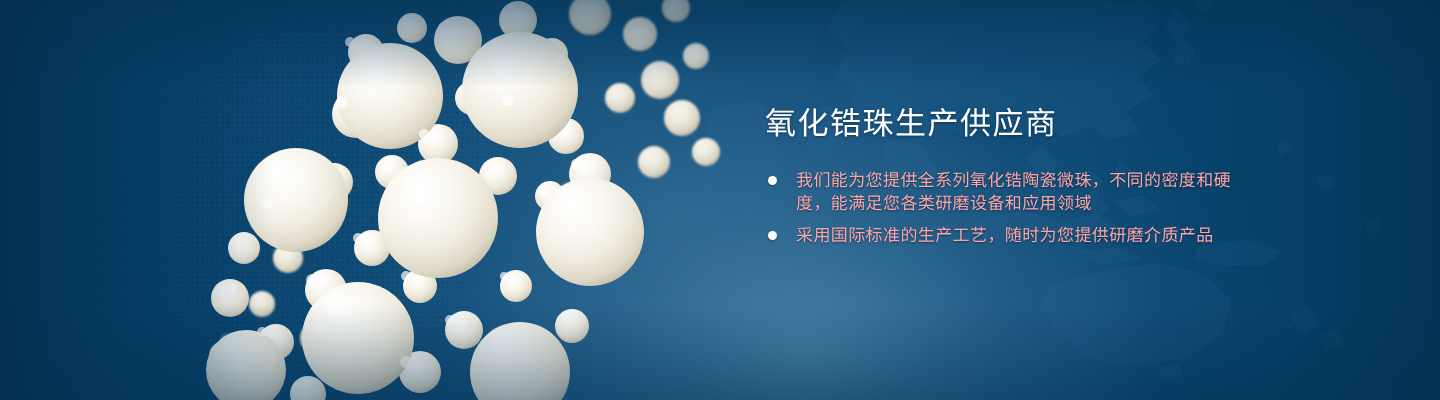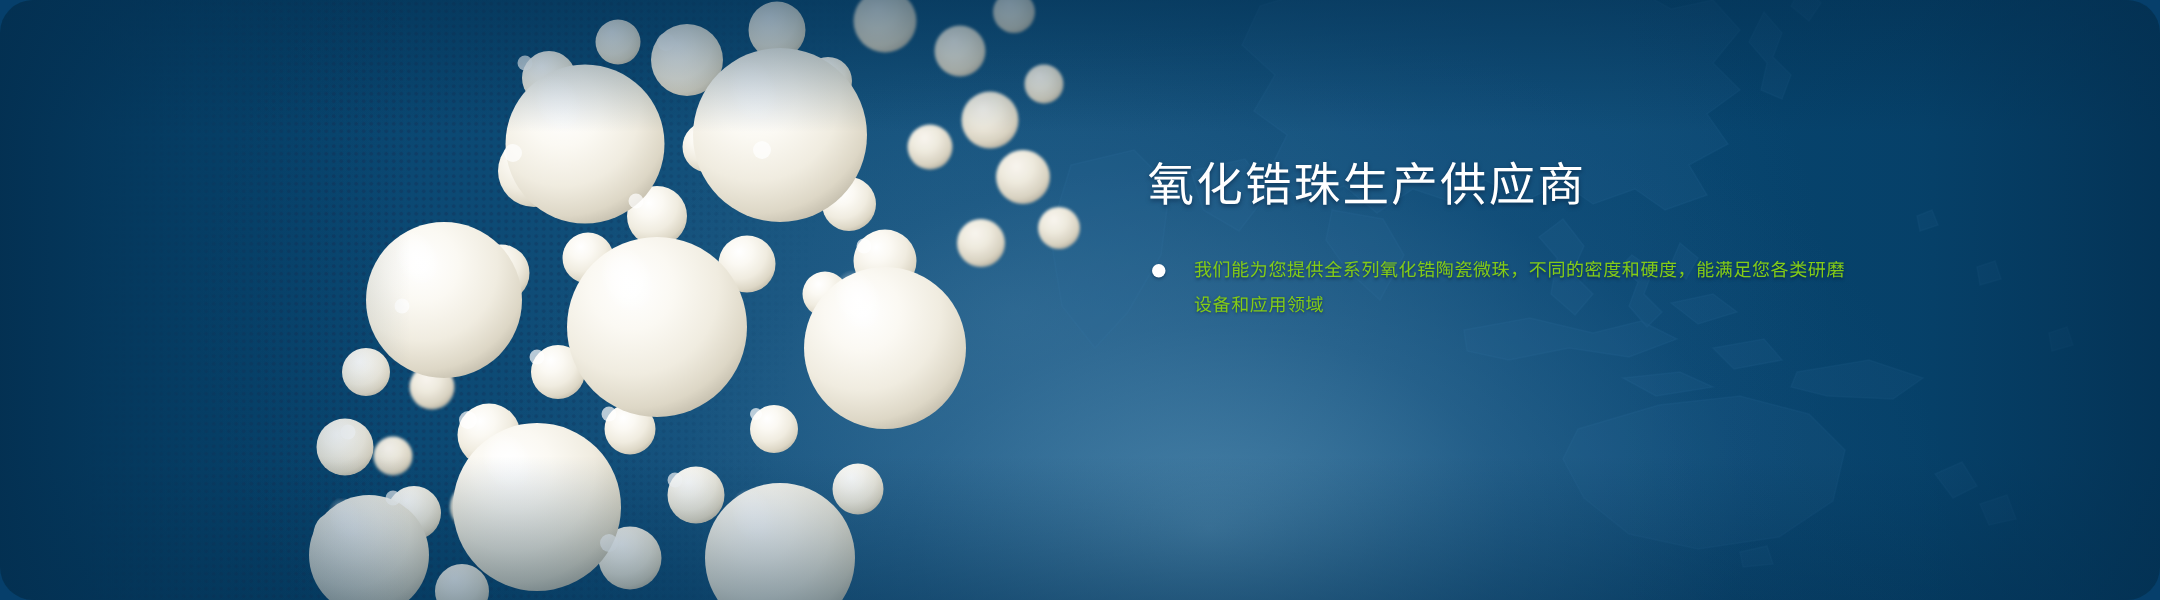--- a/index.html
+++ b/index.html
@@ -6,21 +6,20 @@
   html,body{margin:0;padding:0;background:#063f6b;}
   *{box-sizing:border-box;}
 
   .banner{
     position:relative;
     width:1440px;
     height:400px;
     overflow:hidden;
     font-family:"Liberation Sans","DejaVu Sans",sans-serif;
     background:#07456f;
-    border-radius:22px;
   }
 
   
   .bg-base{
     position:absolute; inset:0;
     background:#07456f;
   }
   .bg-glow{
     position:absolute; inset:0;
     background:radial-gradient(ellipse 620px 420px at 56% 88%,
@@ -99,22 +98,22 @@
     white-space:nowrap;
   }
   .bullets{
     list-style:none;
     margin:0; padding:0;
   }
   .bullet{
     position:relative;
     padding-left:31px;
     margin-bottom:9px;
-    color:#84cc16;
-    font-size:12px;
+    color:#fca5a5;
+    font-size:17px;
     line-height:23px;
     letter-spacing:.4px;
     text-shadow:0 1px 2px rgba(0,20,45,.55);
   }
   .bullet:last-child{margin-bottom:0;}
   .bullet-dot{
     position:absolute;
     left:3px; top:7px;
     width:9px; height:9px;
     border-radius:50%;
@@ -304,17 +303,21 @@
     <h1 class="headline">氧化锆珠生产供应商</h1>
 
     <ul class="bullets">
 
       <li class="bullet">
         <span class="bullet-dot"></span>
         <span class="bullet-text">我们能为您提供全系列氧化锆陶瓷微珠，不同的密度和硬度，能满足您各类研磨设备和应用领域</span>
       </li>
 
 
+      <li class="bullet">
+        <span class="bullet-dot"></span>
+        <span class="bullet-text">采用国际标准的生产工艺，随时为您提供研磨介质产品</span>
+      </li>
 
     </ul>
   </div>
 
 </div>
 
 </body></html>

